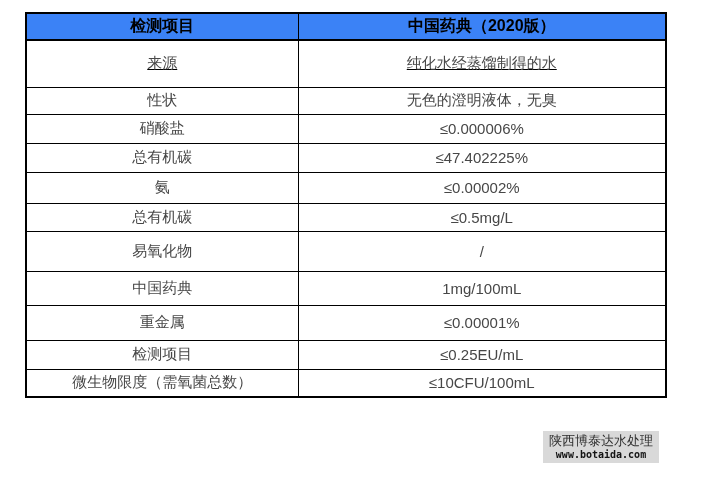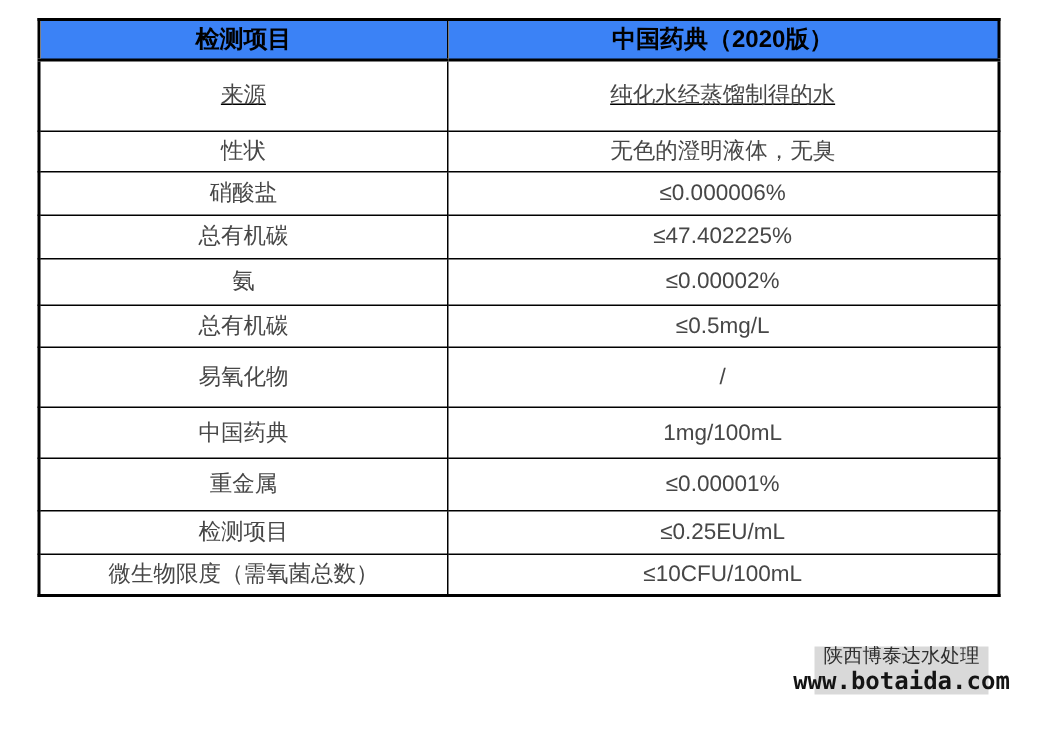--- a/index.html
+++ b/index.html
@@ -75,21 +75,21 @@
     line-height: 1.15;
     z-index: 5;
   }
   .watermark .wm-cn {
     font-size: 13px;
     color: #2e2e2e;
     text-align: center;
   }
   .watermark .wm-url {
     font-family: "DejaVu Sans Mono", "Liberation Mono", monospace;
-    font-size: 16px;
+    font-size: 10px;
     font-weight: bold;
     color: #141414;
   }
 </style>
 </head>
 <body>
 
 <table class="spec-table">
   <colgroup>
     <col style="width:272px">

